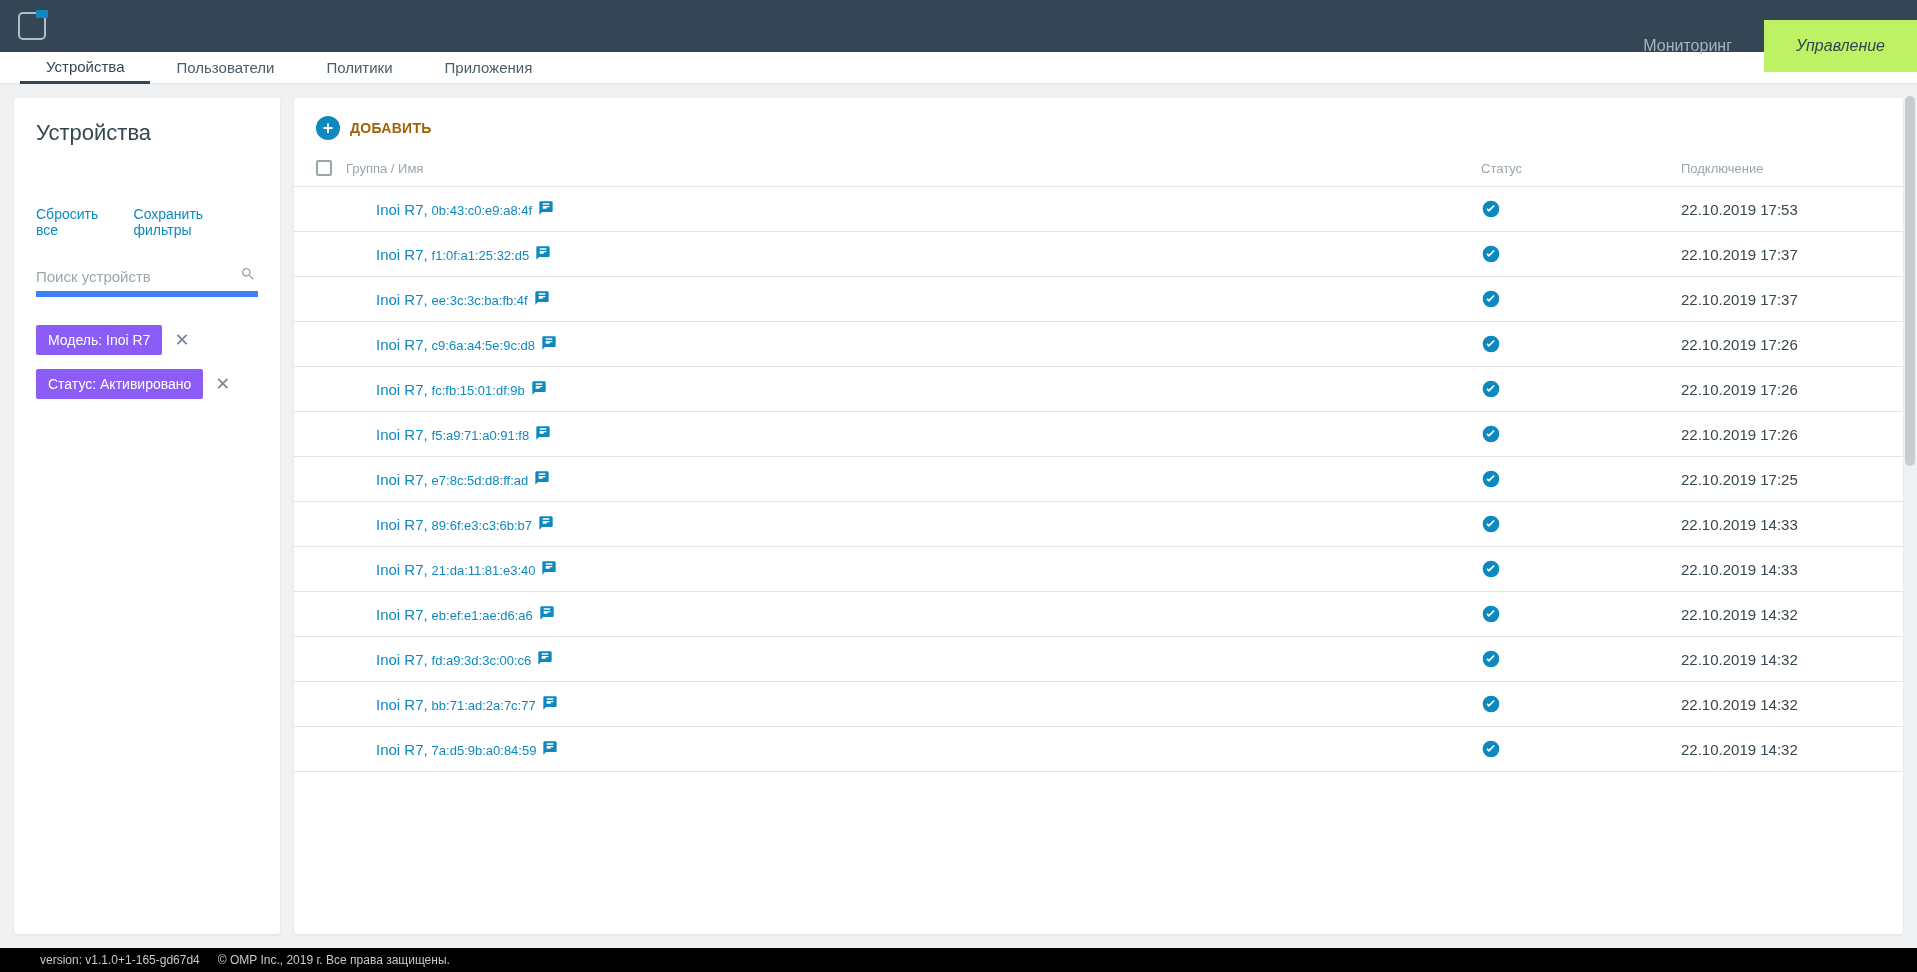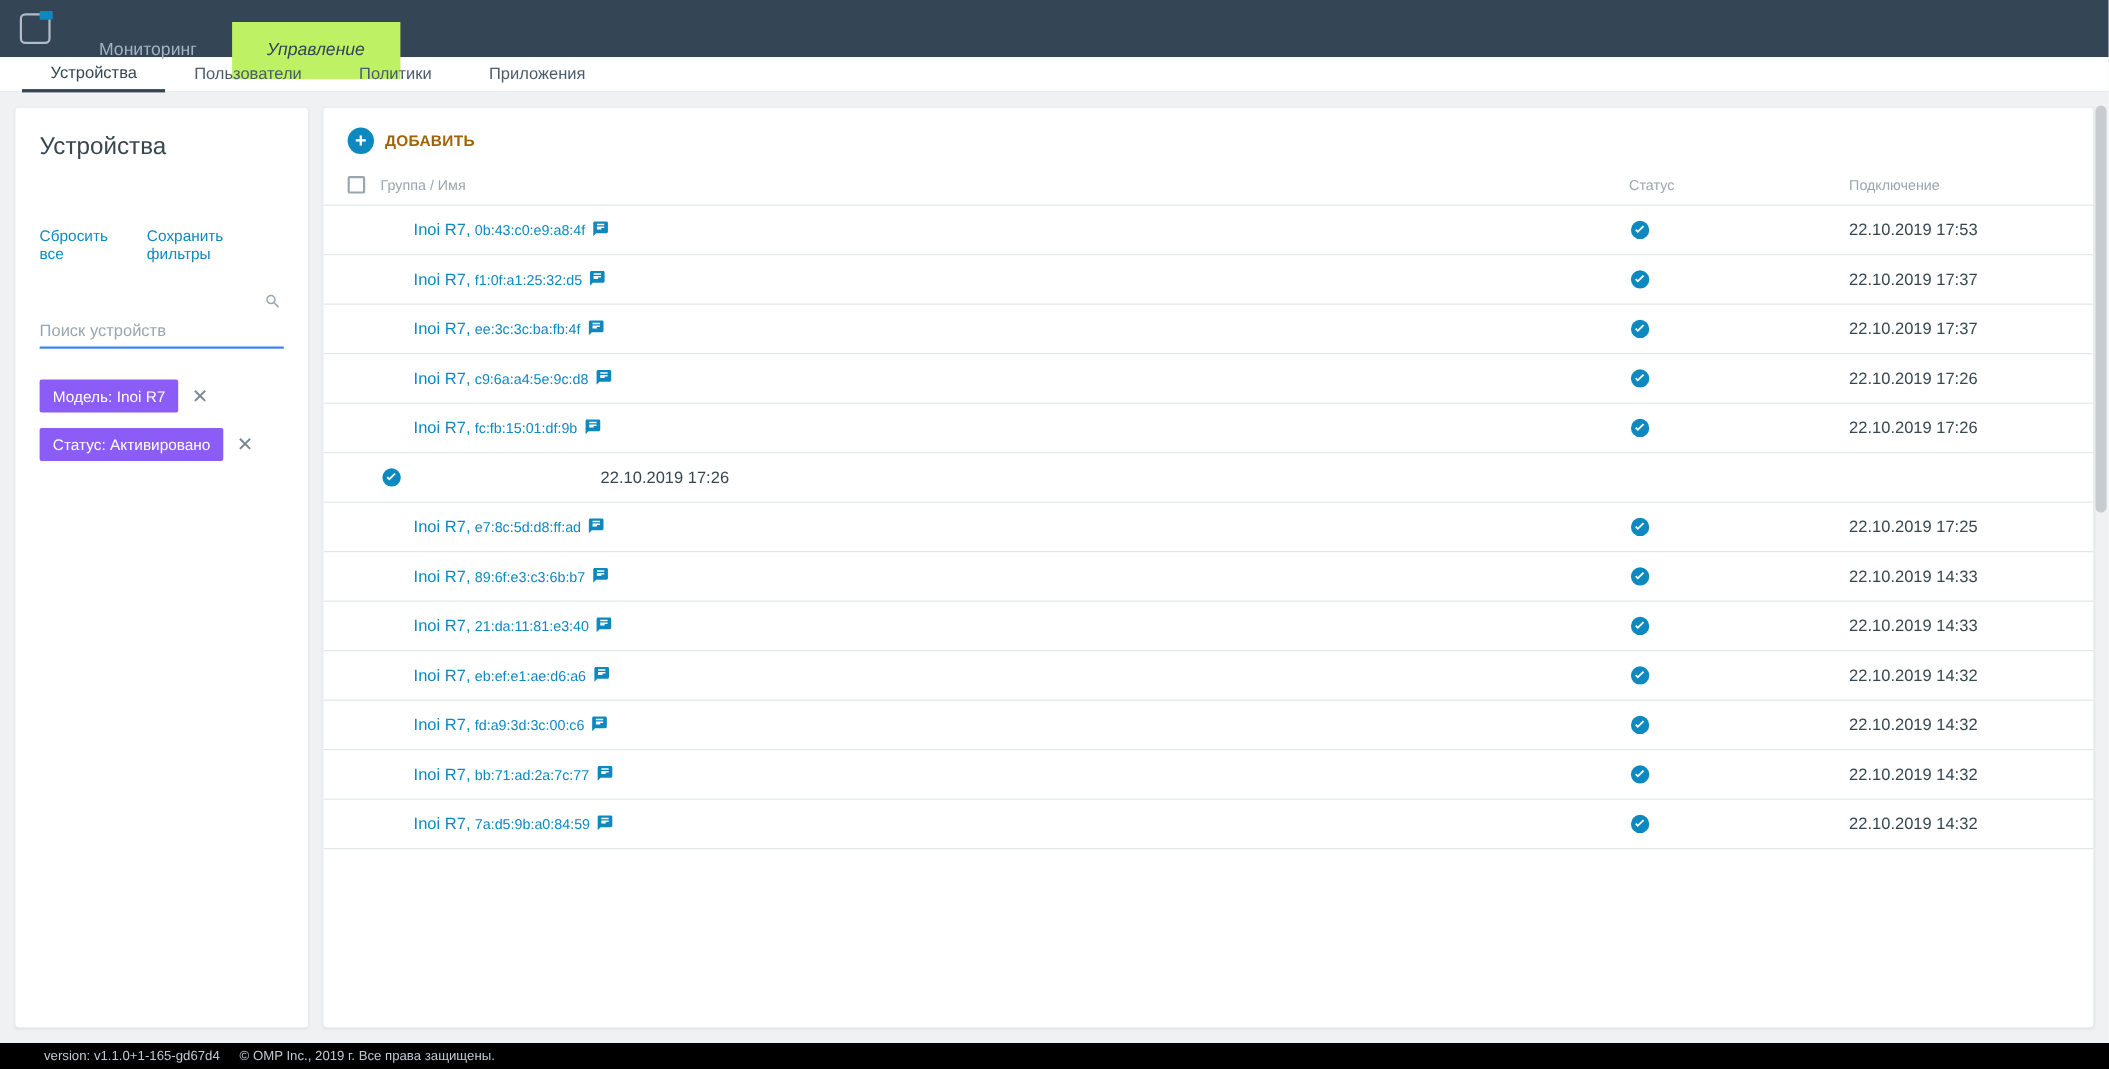--- a/index.html
+++ b/index.html
@@ -36,21 +36,21 @@
     top: -4px;
     right: -4px;
     width: 12px;
     height: 8px;
     background: #0e89bf;
     border-radius: 1px;
   }
   .topnav {
     flex: 1;
     display: flex;
-    justify-content: flex-start;
+    justify-content: flex-end;
     gap: 0;
     margin-top: 40px;
   }
   .topnav-item {
     color: #a6b3bf;
     font-size: 16px;
     padding: 0 32px;
     height: 52px;
     display: flex;
     align-items: center;
@@ -116,26 +116,25 @@
     text-decoration: none;
     cursor: pointer;
   }
   .search-box {
     position: relative;
     margin-bottom: 28px;
   }
   .search-box input {
     width: 100%;
     border: none;
-    border-bottom: 2px solid #3b82f6;
+    border-bottom: 6px solid #3b82f6;
     padding: 6px 24px 6px 0;
     font-size: 15px;
     outline: none;
     color: #37474f;
-    margin-top: 24px;
   }
   .search-box input::placeholder { color: #9aa6ae; }
   .search-icon-svg {
     position: absolute;
     right: 2px;
     top: 4px;
     width: 16px;
     height: 16px;
     fill: #9aa6ae;
   }
@@ -404,20 +403,26 @@
           <div class="status-icon">
             <svg viewBox="0 0 24 24">
               <circle cx="12" cy="12" r="10" fill="#0e89bf"></circle>
               <path d="M9.5 15.5l-3-3 1.4-1.4 1.6 1.6 5.6-5.6 1.4 1.4z" fill="#fff"></path>
             </svg>
           </div>
           <div class="conn">22.10.2019 17:26</div>
         </div>
         <div class="row">
           <div class="col-check"></div>
+          <div class="name">
+            <a><span class="dev">Inoi R7,</span> <span class="mac">f5:a9:71:a0:91:f8</span></a>
+            <span class="comment-icon"><svg viewBox="0 0 24 24">
+                <path d="M20 2H4c-1.1 0-2 .9-2 2v18l4-4h14c1.1 0 2-.9 2-2V4c0-1.1-.9-2-2-2zM7 9h10v2H7zm6 4H7v-2h6zm4-6H7V5h10z"></path>
+              </svg></span>
+          </div>
           <div class="status-icon">
             <svg viewBox="0 0 24 24">
               <circle cx="12" cy="12" r="10" fill="#0e89bf"></circle>
               <path d="M9.5 15.5l-3-3 1.4-1.4 1.6 1.6 5.6-5.6 1.4 1.4z" fill="#fff"></path>
             </svg>
           </div>
           <div class="conn">22.10.2019 17:26</div>
         </div>
         <div class="row">
           <div class="col-check"></div>

